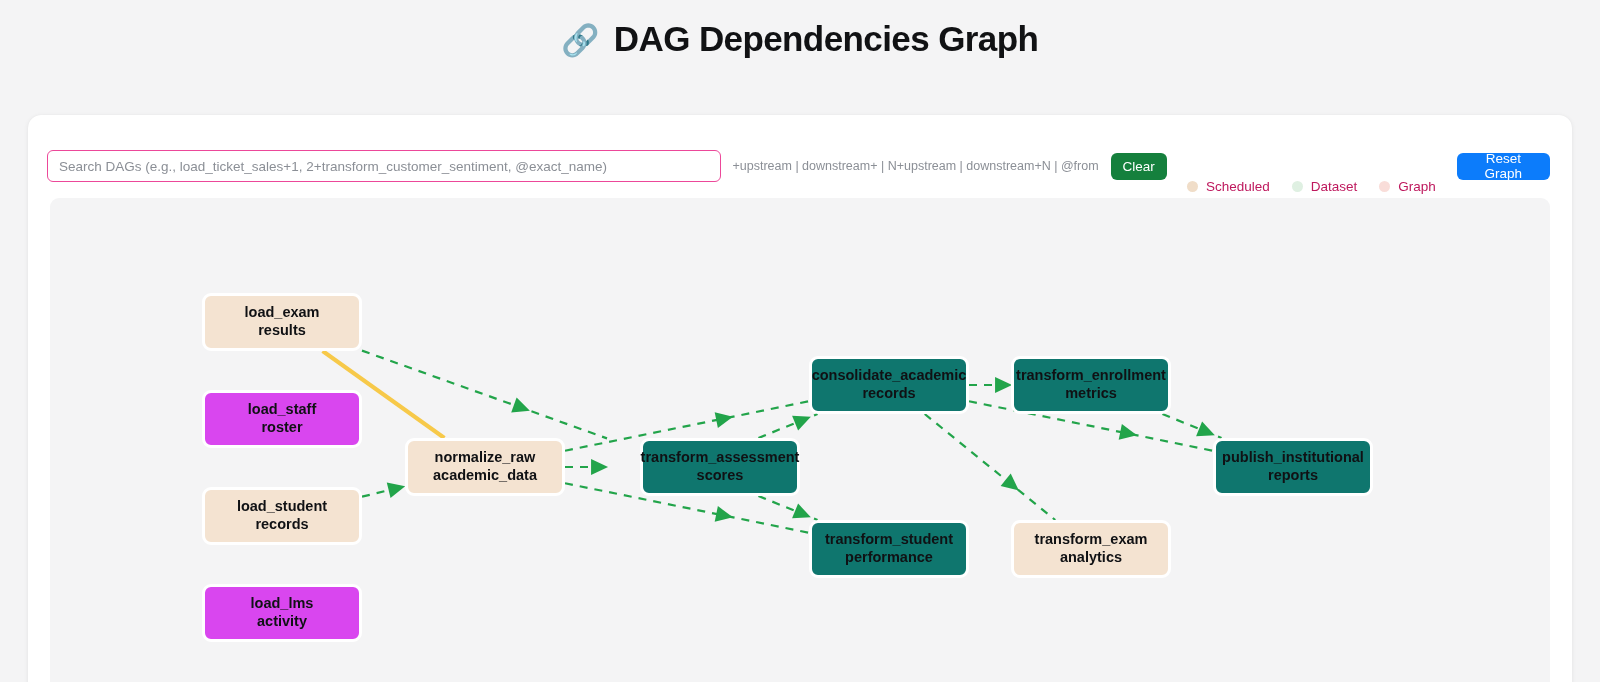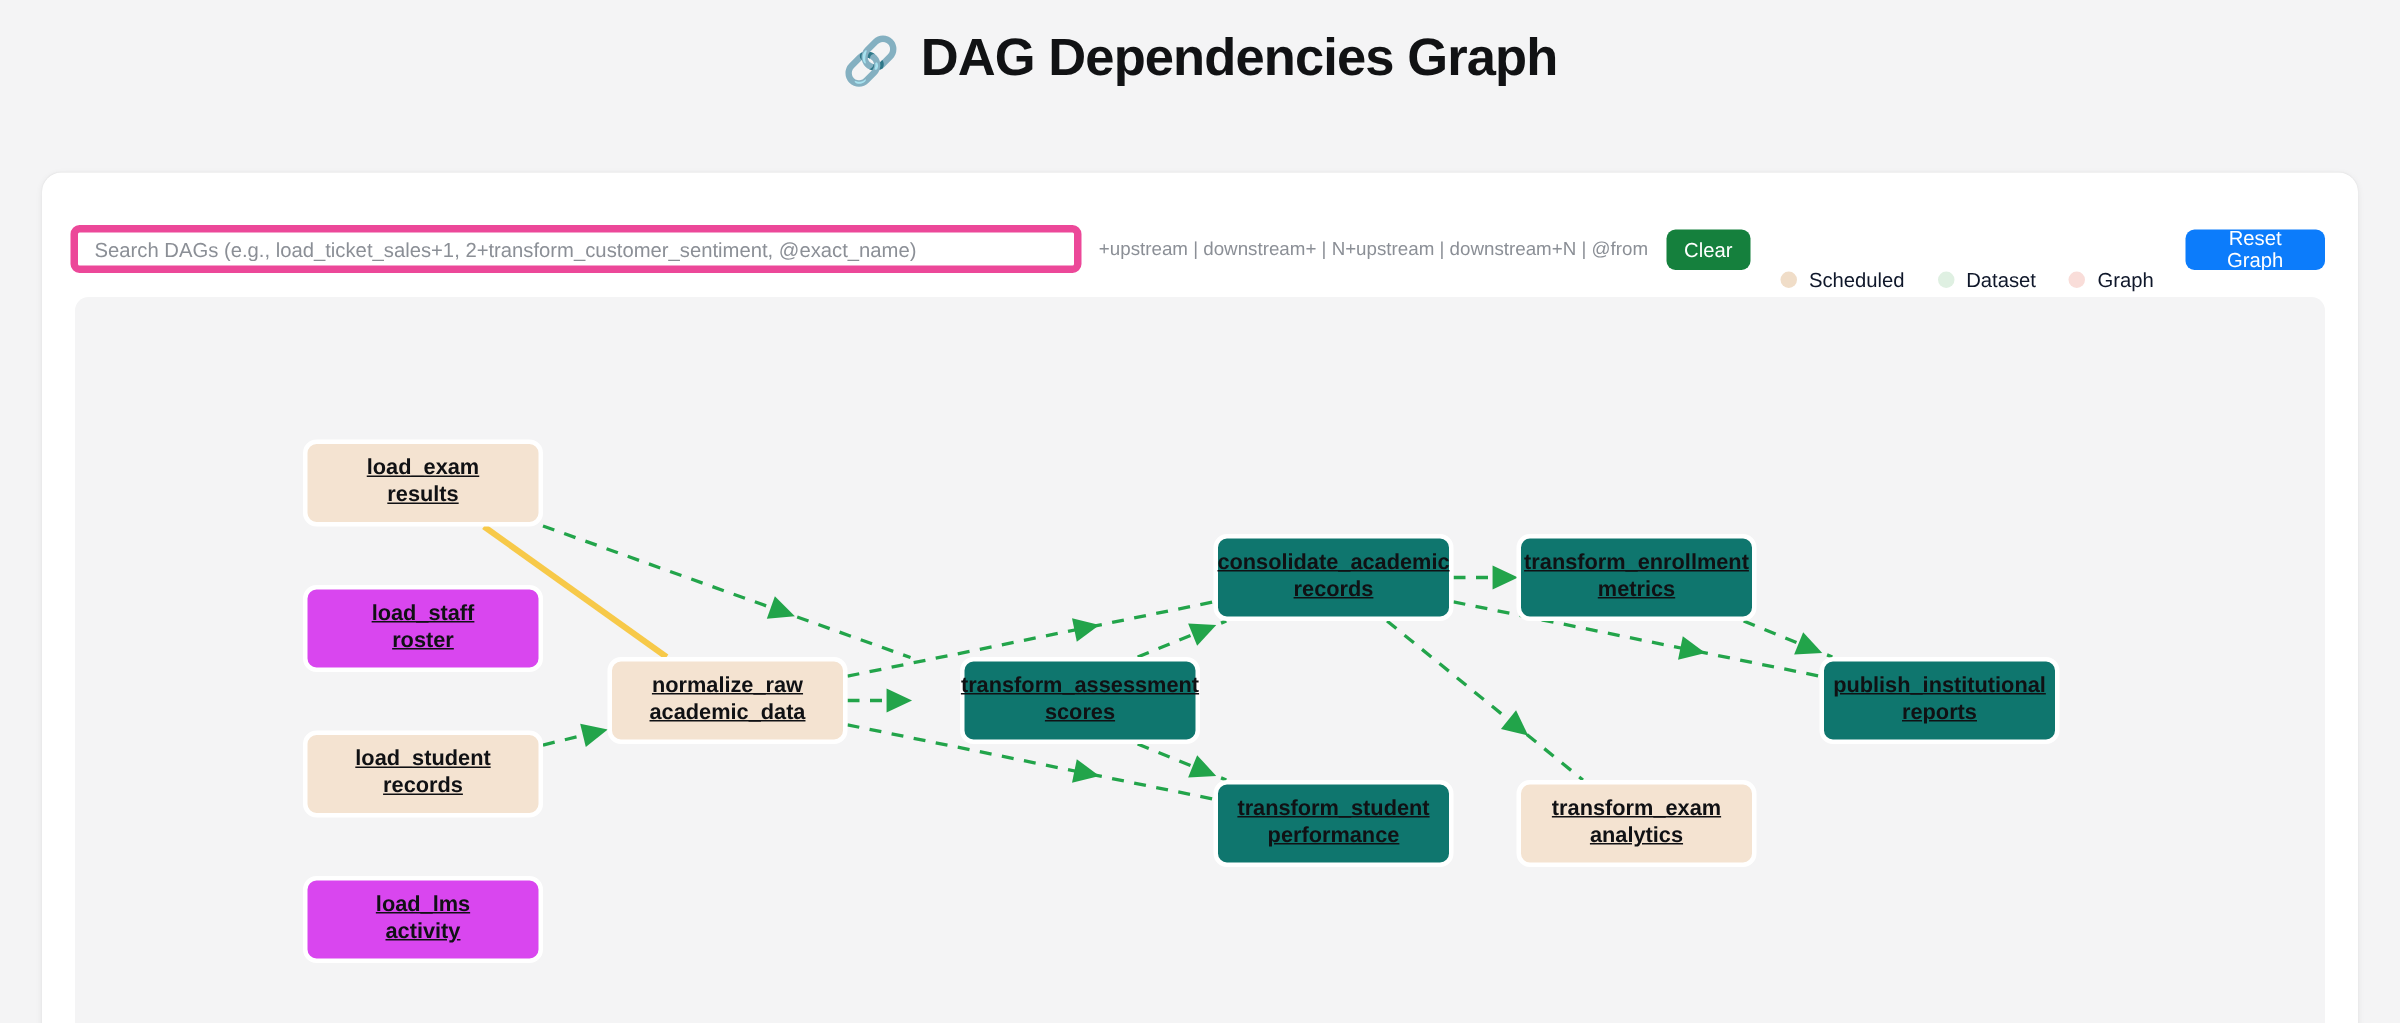--- a/index.html
+++ b/index.html
@@ -34,21 +34,21 @@
   }
 
   
   .toolbar {
     display: flex; align-items: center;
     padding: 23px 22px 0 19px;
     gap: 0;
   }
   .search-input {
     width: 742px; height: 32px;
-    border: 5px solid #ec4899; border-radius: 6px;
+    border: 1px solid #ec4899; border-radius: 6px;
     background: #fff; padding: 1px 11px;
     font-family: "Liberation Sans", sans-serif;
     font-size: 13.5px; color: #1b1c1e;
     outline: none;
   }
   .search-input::placeholder { color: #8b8f96; }
 
   .syntax-hint {
     margin-left: 12px;
     font-size: 12.5px; color: #8b8f96; white-space: nowrap;
@@ -58,21 +58,21 @@
     margin-left: 12px;
     background: #15803d; color: #ffffff;
     border: none; border-radius: 6px;
     height: 27px; padding: 0 12px;
     font-family: "Liberation Sans", sans-serif;
     font-size: 13.5px; cursor: pointer;
     display: inline-flex; align-items: center;
   }
 
   .legend { display: flex; align-items: center; margin-left: 20px; gap: 22px; }
-  .legend-item { display: flex; align-items: center; gap: 8px; font-size: 13.5px; color: #0f172a; margin-top: 41px; }
+  .legend-item { display: flex; align-items: center; gap: 8px; font-size: 13.5px; color: #be185d; margin-top: 41px; }
   .legend-dot { width: 11px; height: 11px; border-radius: 50%; display: inline-block; }
 
   .reset-btn {
     margin-left: 21px;
     background: #0c7cfb; color: #ffffff;
     border: none; border-radius: 6px;
     height: 27px; padding: 0 12px;
     font-family: "Liberation Sans", sans-serif;
     font-size: 13.5px; font-weight: normal; cursor: pointer;
     display: inline-flex; align-items: center;
@@ -92,21 +92,20 @@
     position: absolute;
     border-radius: 9px;
     border: 3px solid #ffffff;
     display: flex; align-items: center; justify-content: center;
     text-align: center;
     font-size: 14.5px; font-weight: bold; color: #101114;
     line-height: 1.24;
     padding: 0 8px;
     white-space: pre-line;
     cursor: pointer;
-    text-decoration: underline;
   }
   .node.scheduled { background: #f4e3d1; }
   .node.dataset   { background: #0f766e; }
   .node.manual    { background: #d946ef; }
 </style>
 </head>
 <body>
 
 <div class="page">
 

